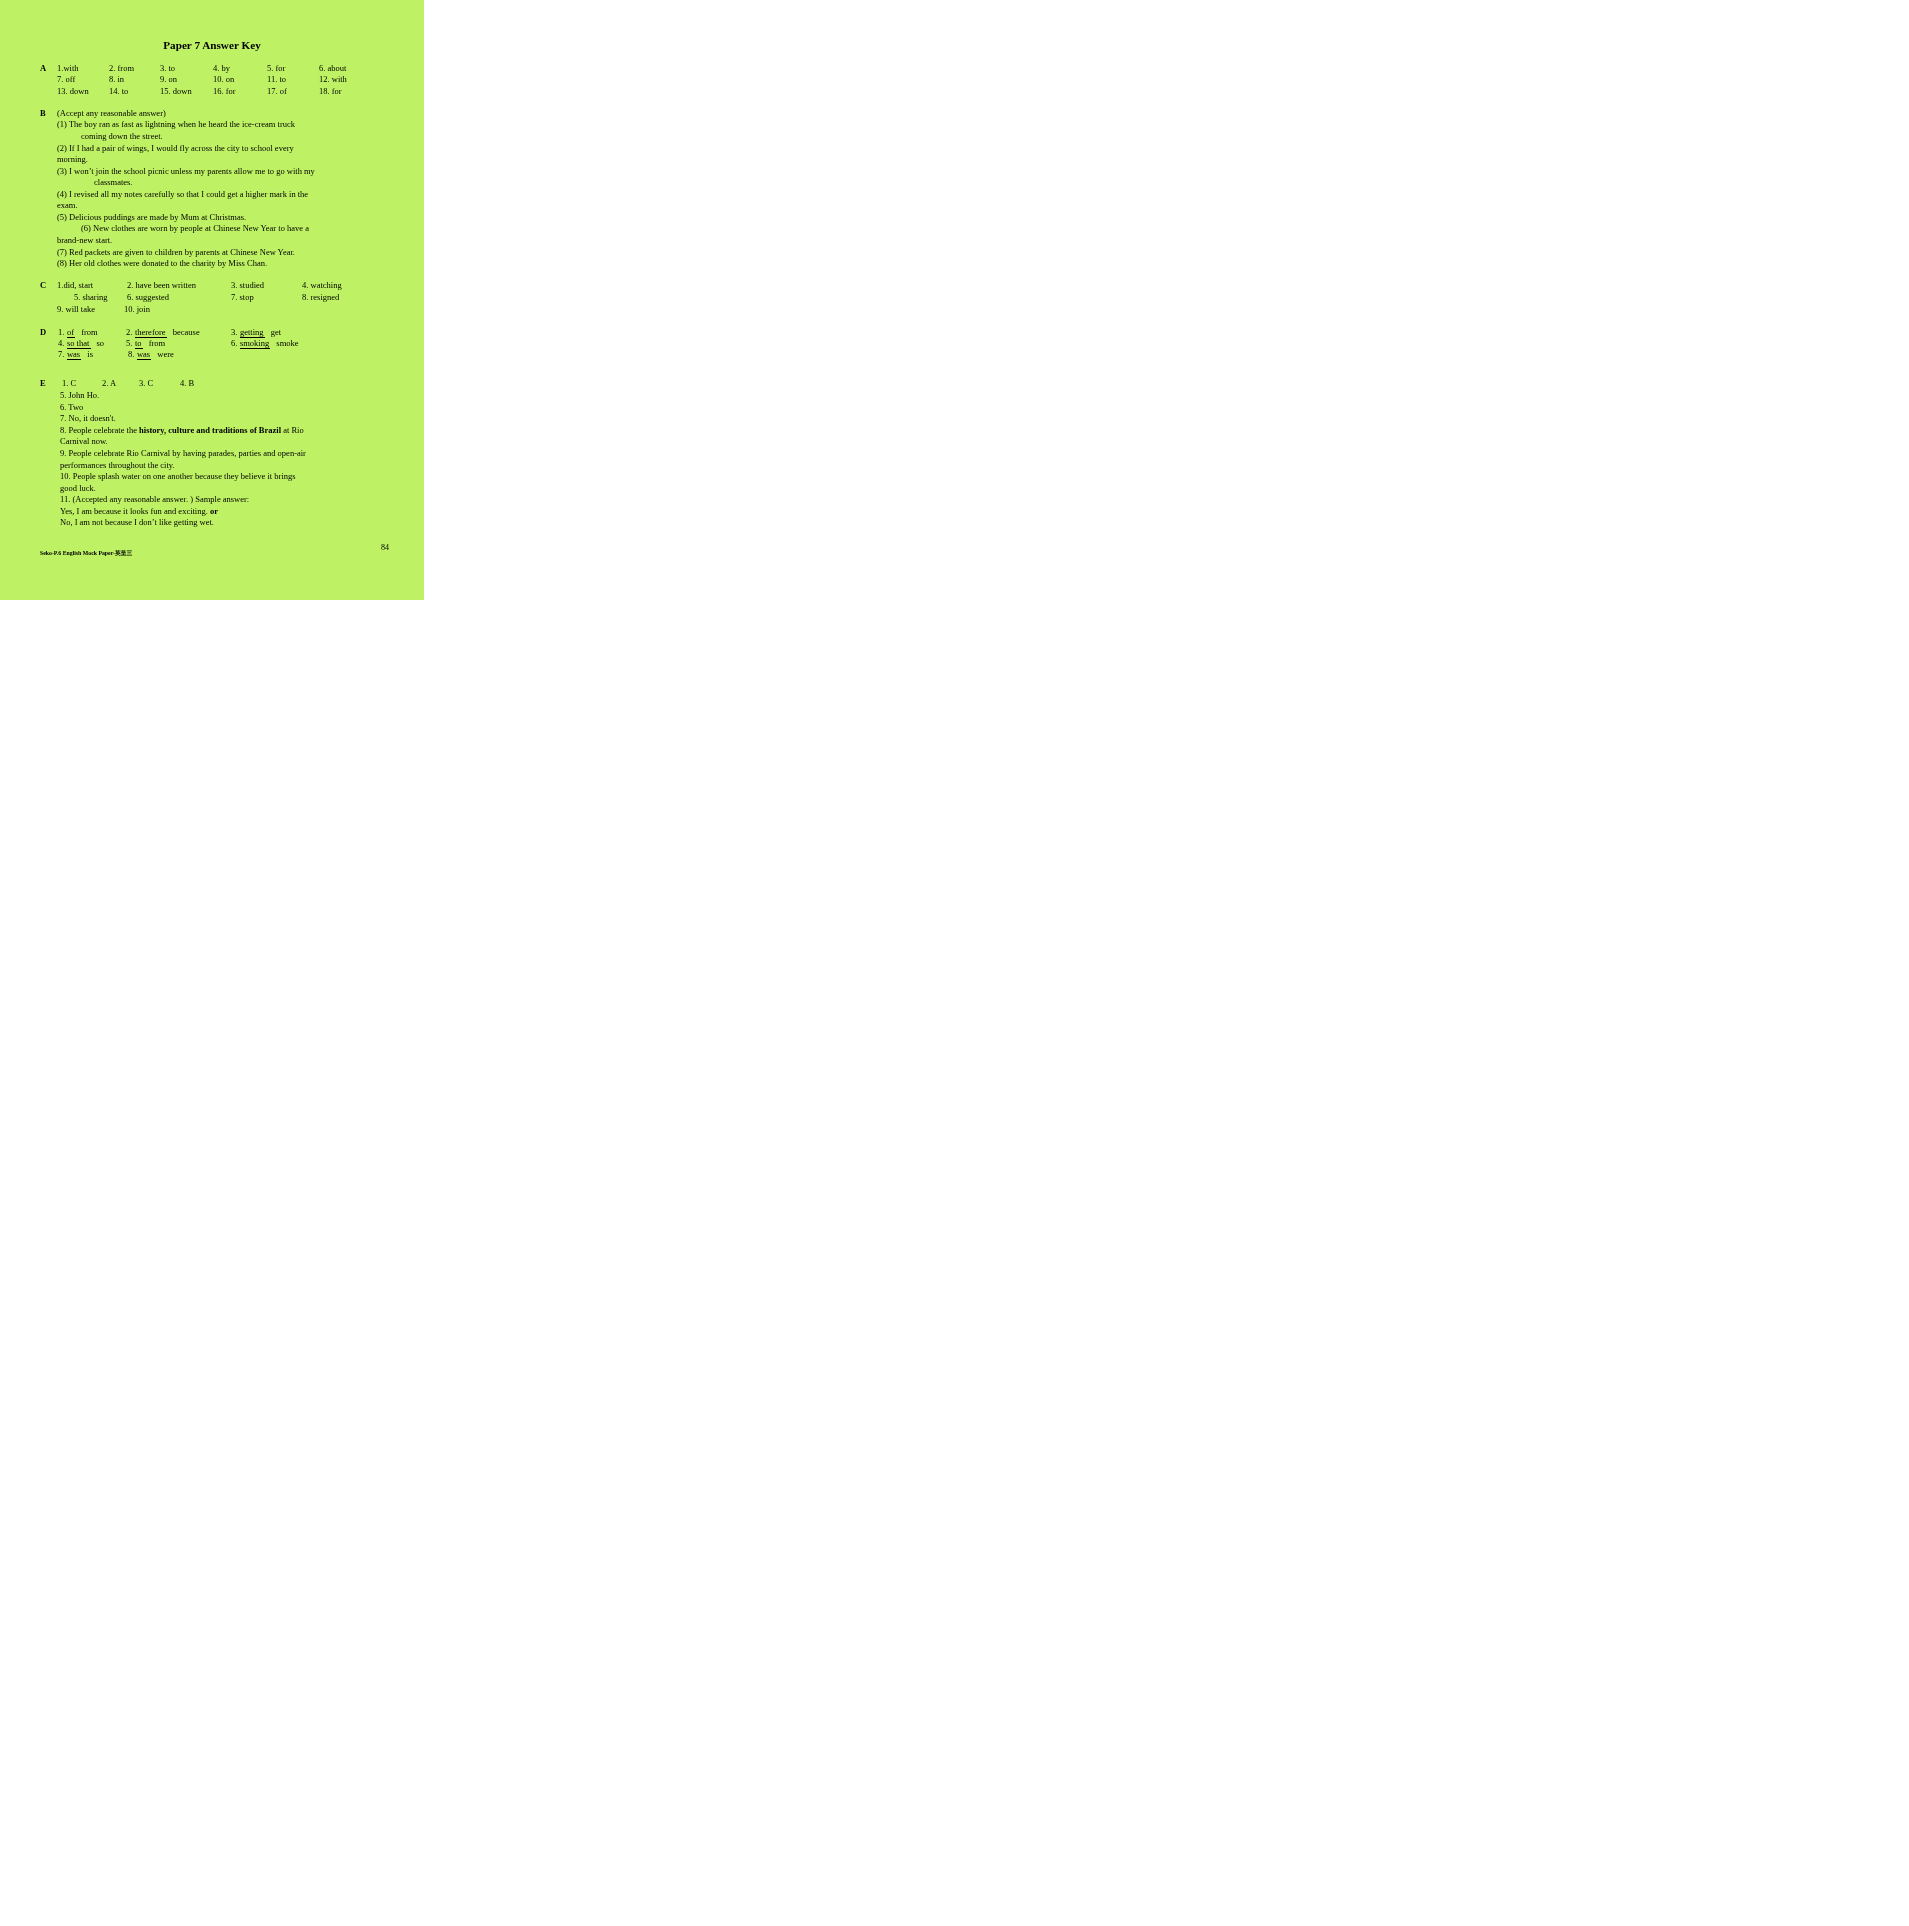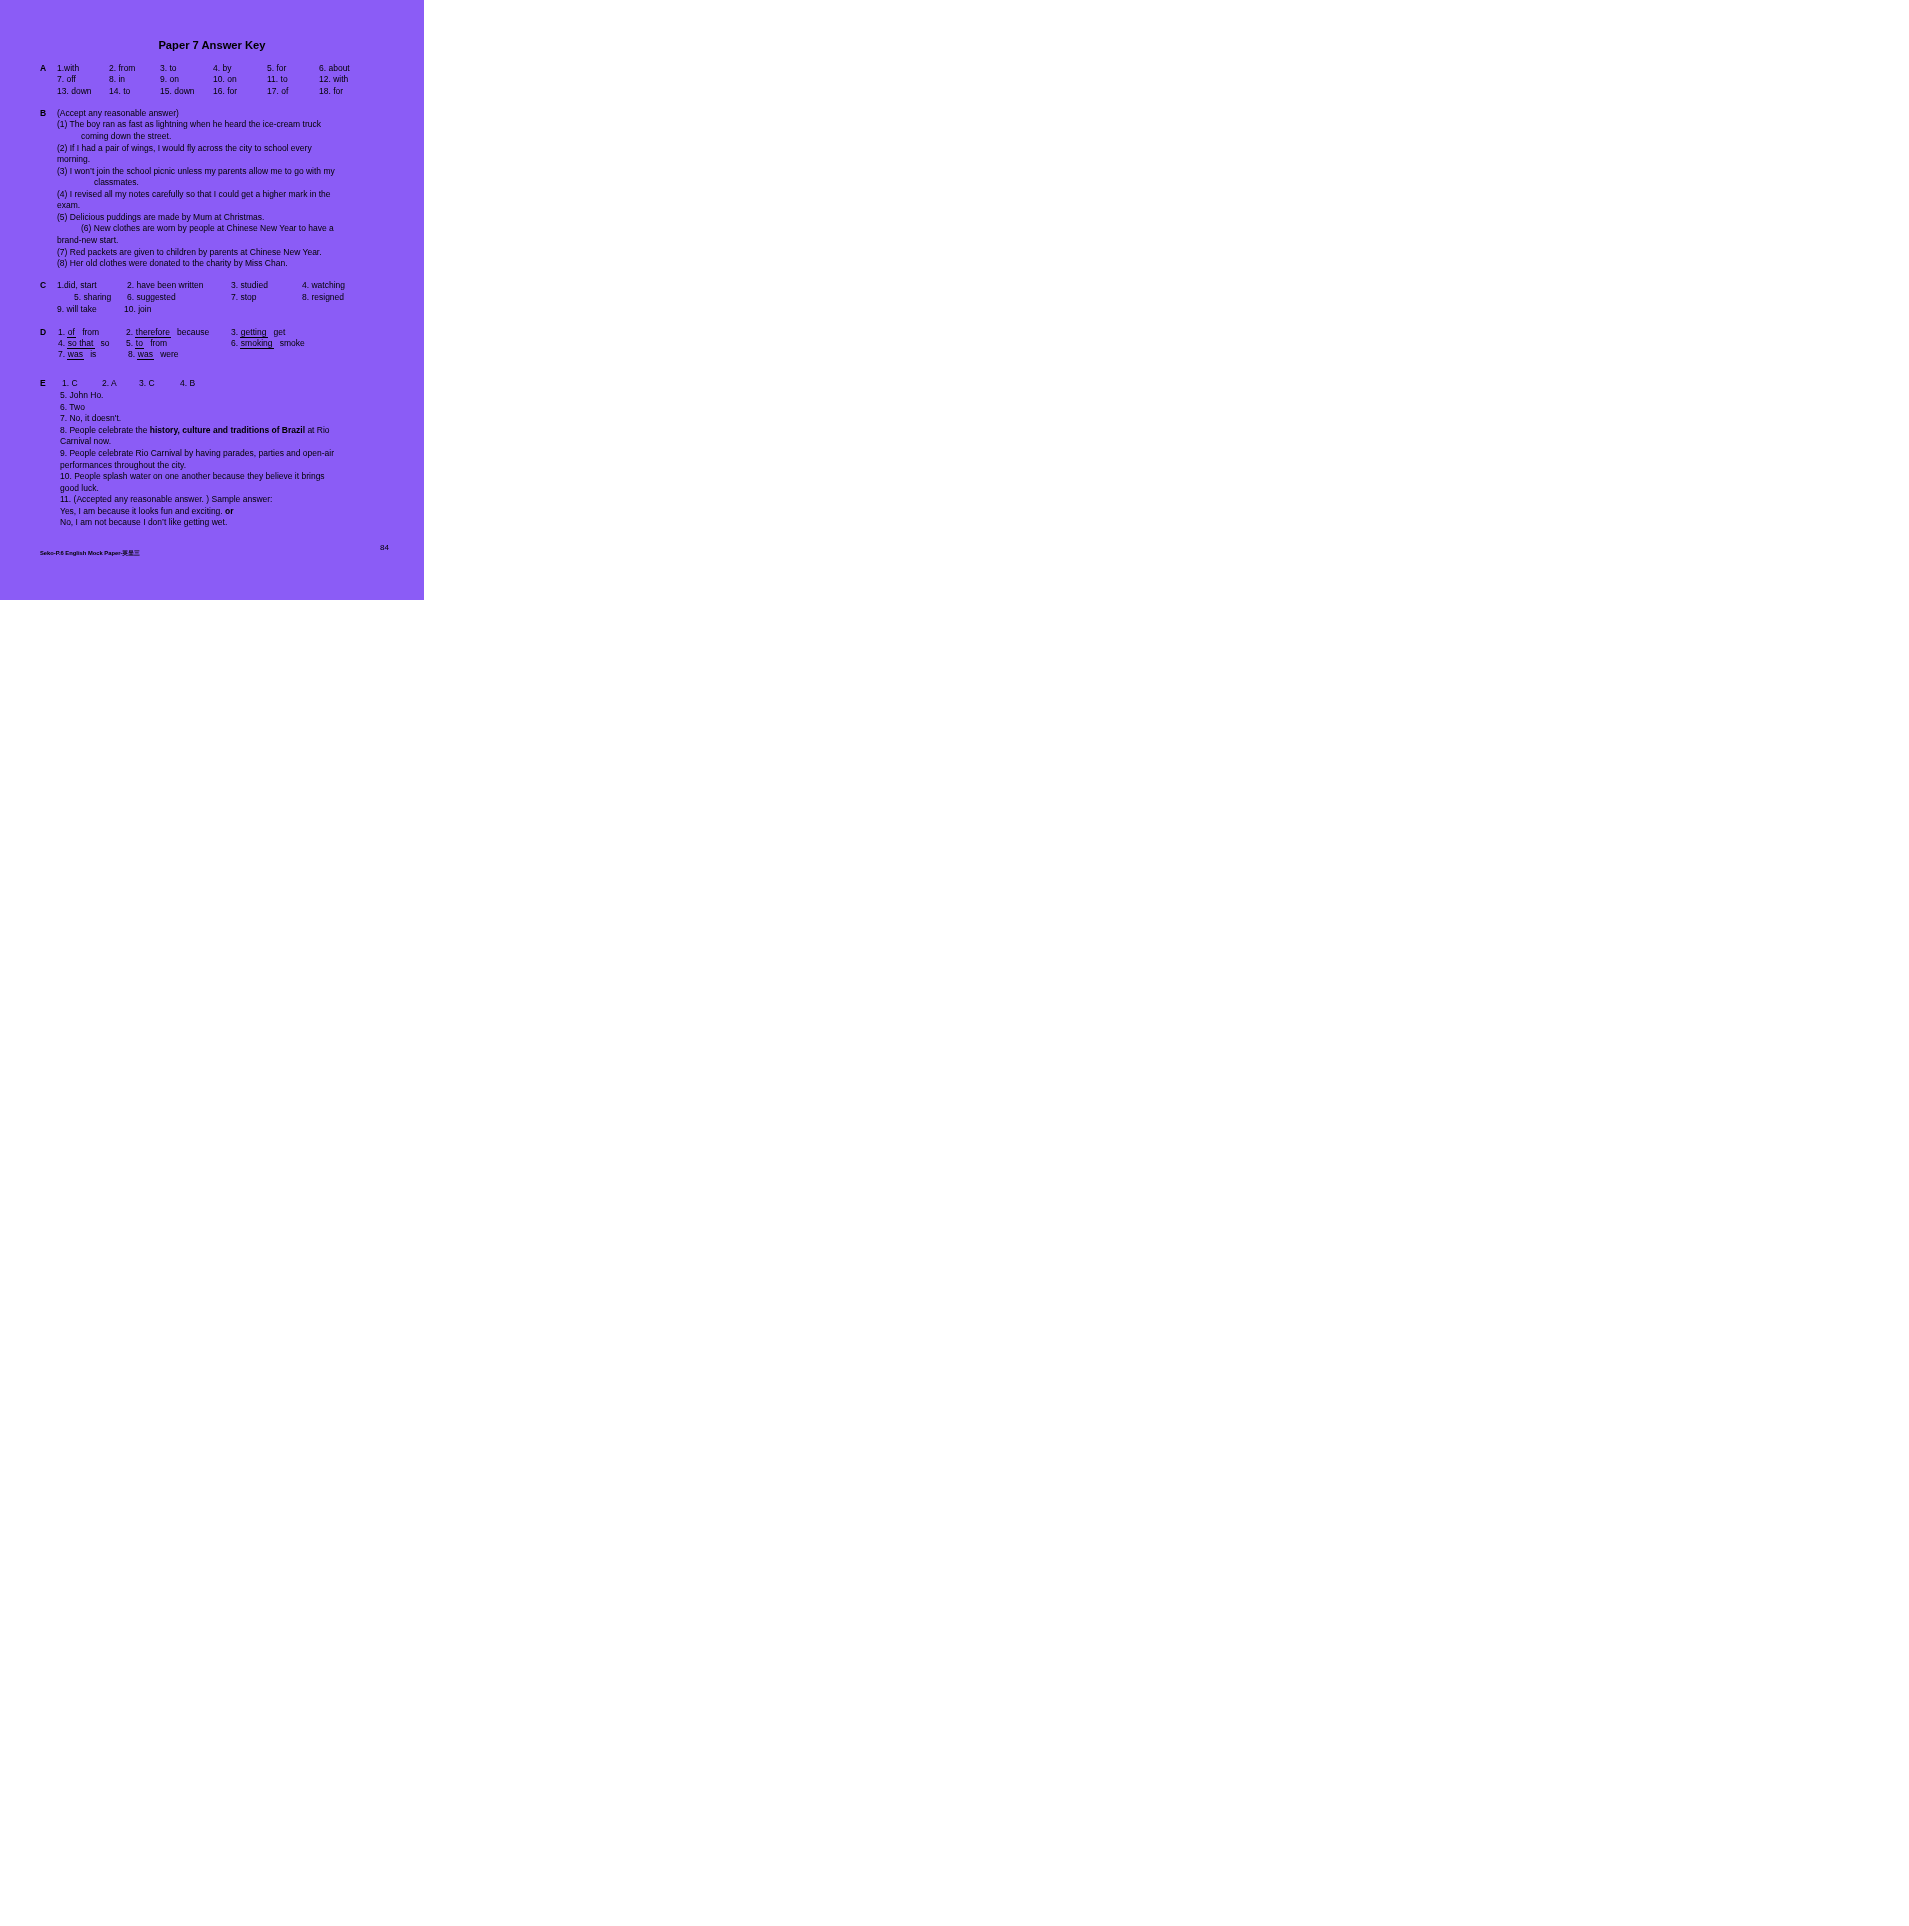--- a/index.html
+++ b/index.html
@@ -1,22 +1,22 @@
 <!DOCTYPE html>
 <html style="font-size:6.2px"><head>
 <meta charset="utf-8">
 <style>
   html,body{margin:0;padding:0;background:#ffffff;}
   .page{
     position:relative;
     width:424px;
     height:600px;
-    background:#8b5cf6;
+    background:#bef264;
     color:#000000;
-    font-family:Liberation Sans, sans-serif;
+    font-family:Liberation Serif, serif;
     overflow:hidden;
   }
   .t{
     position:absolute;
     font-size:8.5px;
     line-height:11.6px;
     white-space:pre;
   }
   .title{
     position:absolute;

